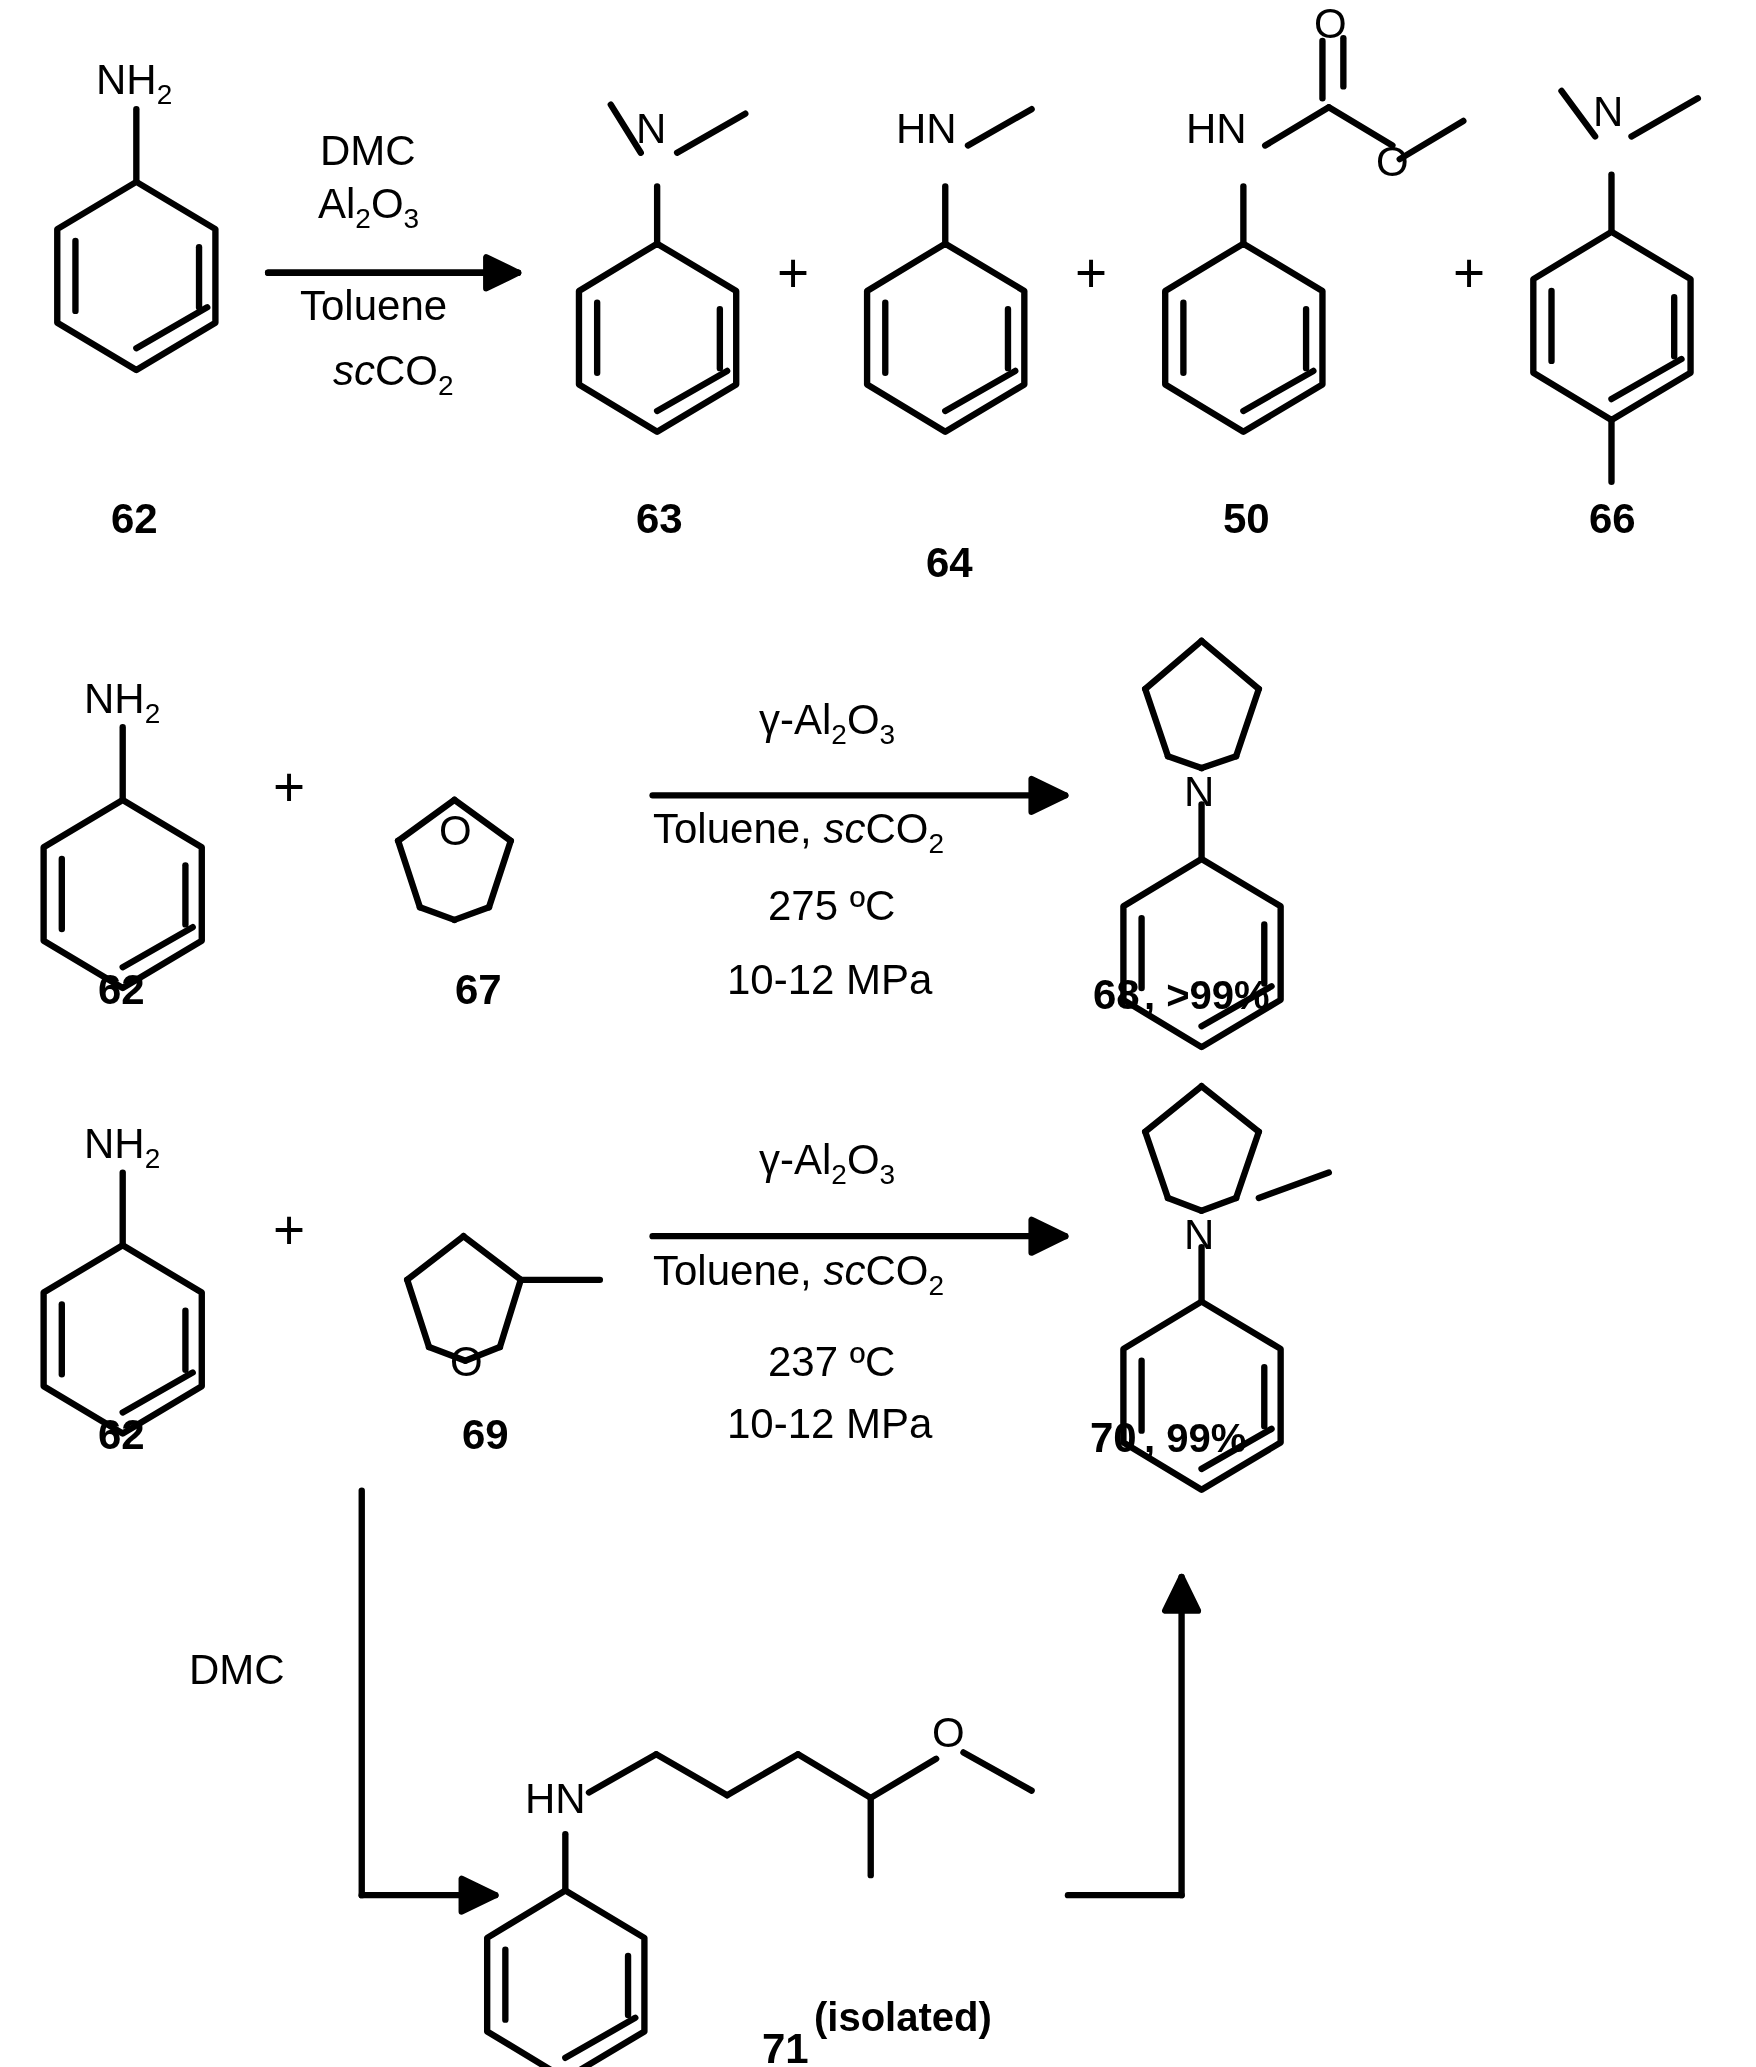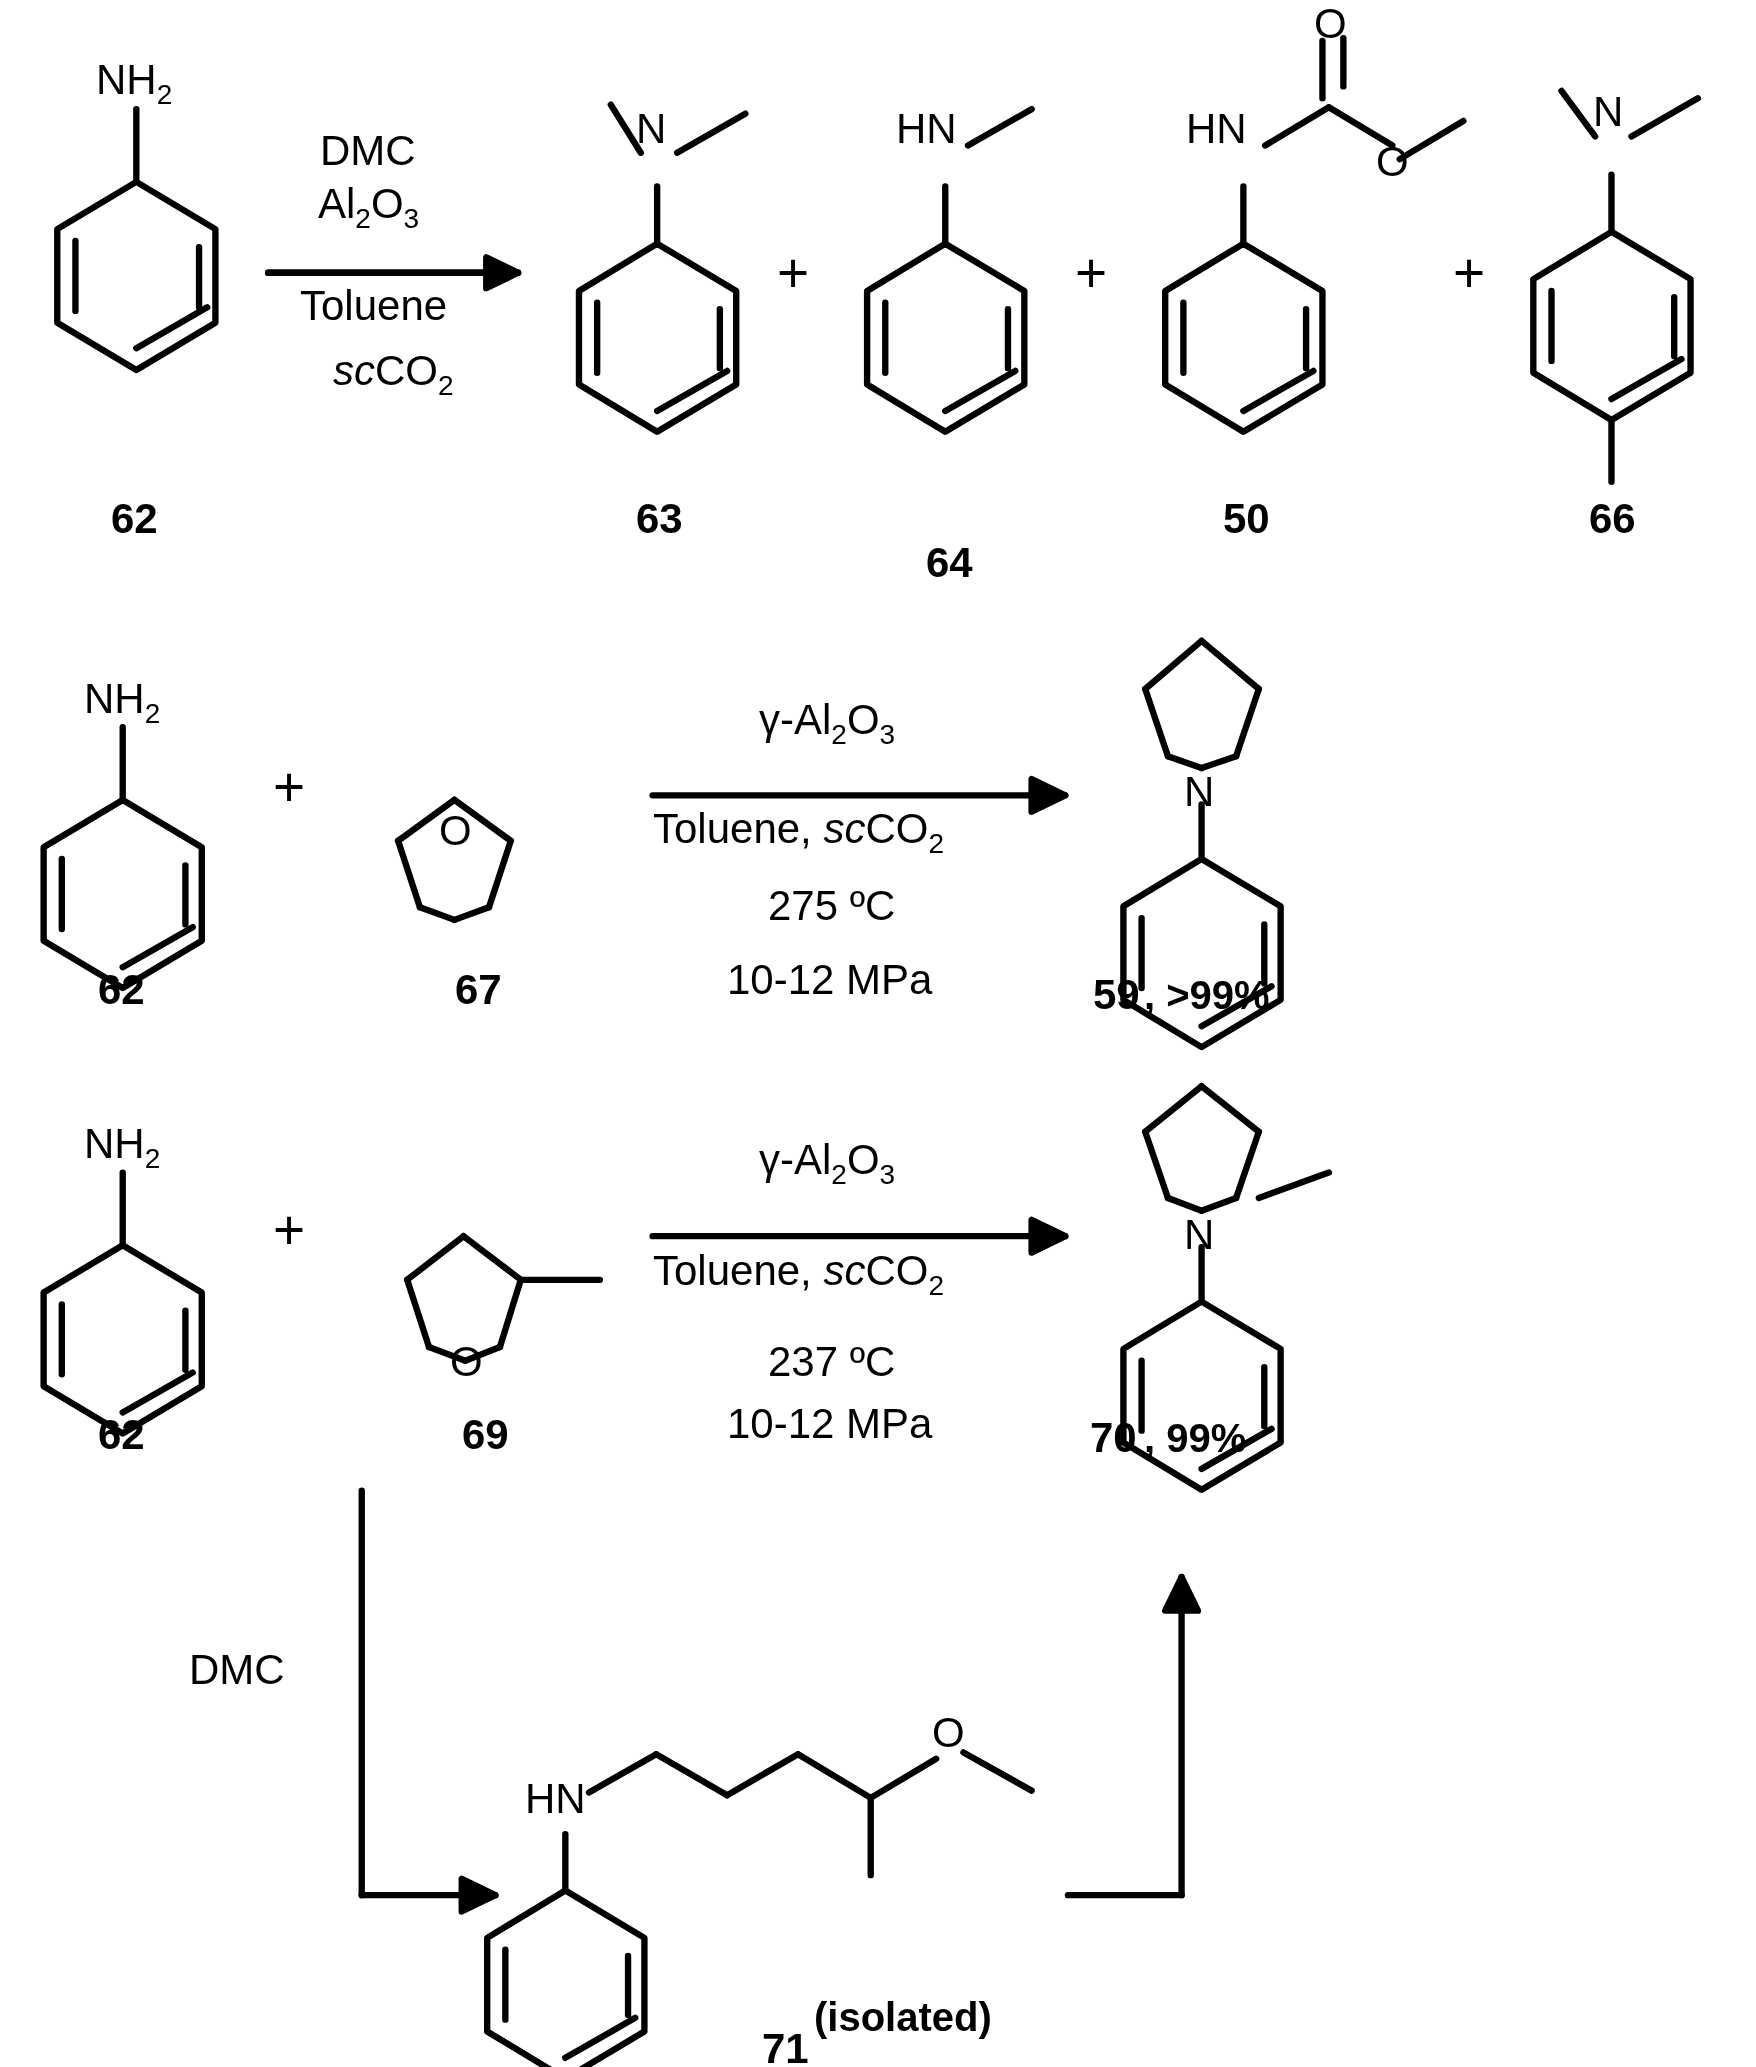--- a/index.html
+++ b/index.html
@@ -191,21 +191,21 @@
 
   <div class="lbl atom" style="left:439px;top:807px;">O</div>
   <div class="lbl num" style="left:455px;top:966px;">67</div>
 
   <div class="lbl cond" style="left:759px;top:696px;"><span>γ-</span><span>Al</span><span class="sub">2</span><span>O</span><span class="sub">3</span></div>
   <div class="lbl cond" style="left:653px;top:805px;"><span>Toluene, </span><span class="ital">sc</span><span>CO</span><span class="sub">2</span></div>
   <div class="lbl cond" style="left:768px;top:882px;">275 ºC</div>
   <div class="lbl cond" style="left:727px;top:956px;">10-12 MPa</div>
 
   <div class="lbl atom" style="left:1184px;top:768px;">N</div>
-  <div class="lbl num" style="left:1093px;top:971px;">59</div>
+  <div class="lbl num" style="left:1093px;top:971px;">68</div>
   <div class="lbl yield" style="left:1144px;top:973px;">, &gt;99%</div>
 
   <div class="lbl atom" style="left:84px;top:1120px;"><span>NH</span><span class="sub">2</span></div>
   <div class="lbl num" style="left:98px;top:1411px;">62</div>
 
   <div class="lbl plus" style="left:273px;top:1198px;">+</div>
 
   <div class="lbl atom" style="left:450px;top:1338px;">O</div>
   <div class="lbl num" style="left:462px;top:1411px;">69</div>
 

